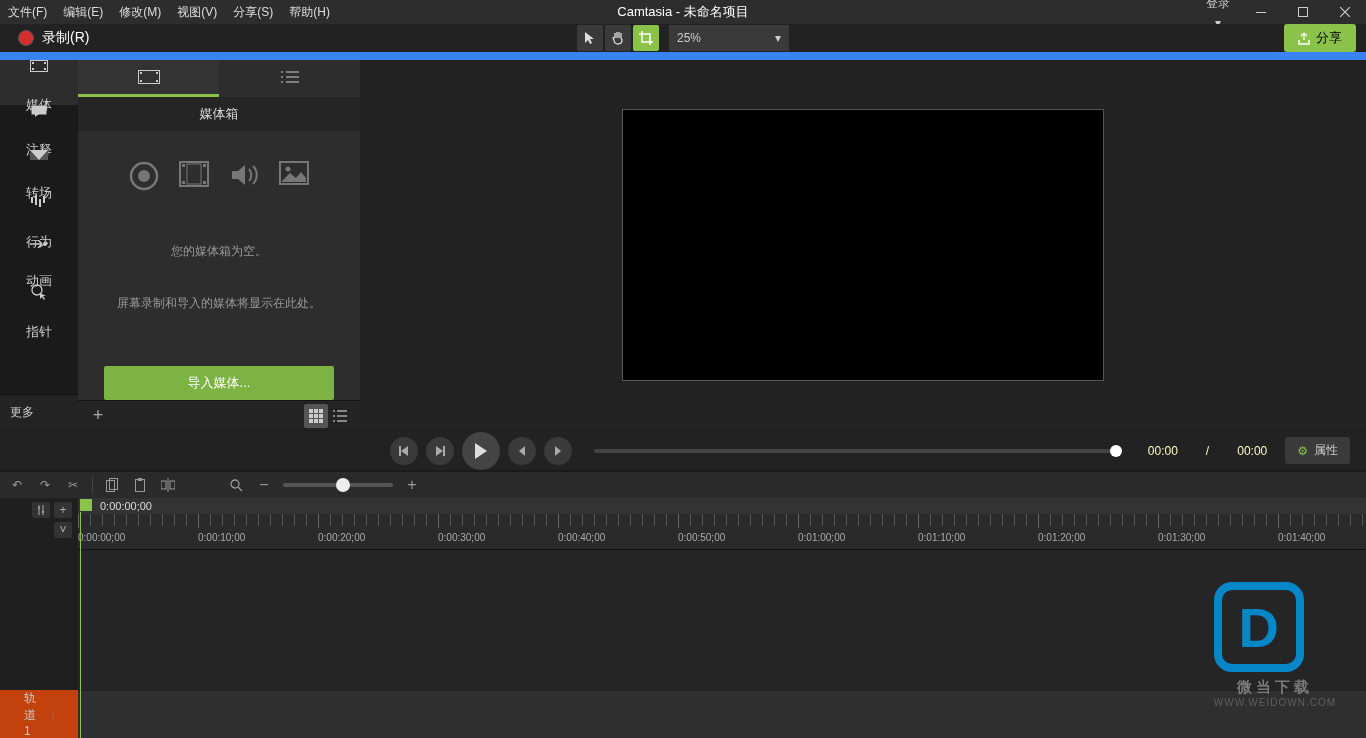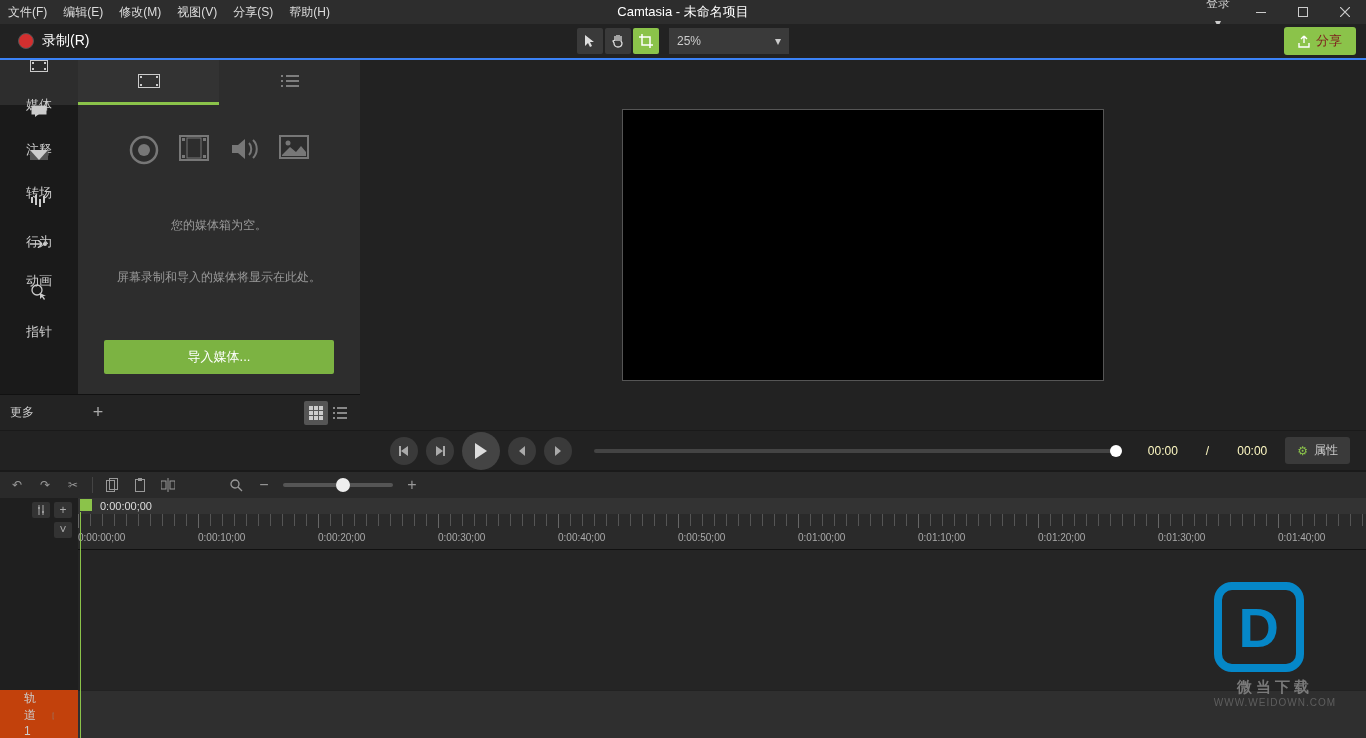--- a/index.html
+++ b/index.html
@@ -3,28 +3,28 @@
 <meta charset="utf-8">
 <style>
 * { margin: 0; padding: 0; box-sizing: border-box; font-family: "Microsoft YaHei", Arial, sans-serif; user-select: none; }
 body { width: 1366px; height: 738px; background: #1d1d1d; color: #ccc; overflow: hidden; font-size: 12px; }
 .menubar { height: 24px; background: #2d2d2d; display: flex; align-items: center; padding: 0 0; position: relative; }
 .menu-item { padding: 0 8px; cursor: pointer; font-size: 12px; color: #ddd; }
 .title { position: absolute; left: 50%; transform: translateX(-50%); color: #fff; font-size: 13px; }
 .win-ctrls { position: absolute; right: 0; display: flex; align-items: center; }
 .win-btn { width: 42px; height: 24px; display: flex; align-items: center; justify-content: center; cursor: pointer; color: #ccc; }
 .login { padding: 0 10px; font-size: 12px; cursor: pointer; display:flex; align-items:center; gap:4px;flex-direction:column;}
-.toolbar { height: 36px; background: #222; display: flex; align-items: center; padding: 0 8px; position: relative; border-bottom: 2px solid #3b82f6;}
+.toolbar { height: 36px; background: #222; display: flex; align-items: center; padding: 0 8px; position: relative; border-bottom: 8px solid #3b82f6;}
 .record-btn { display: flex; align-items: center; gap: 8px; cursor: pointer; padding: 4px 10px; }
 .rec-dot { width: 16px; height: 16px; border-radius: 50%; background: #d32f2f; border: 1px solid #555;}
 .canvas-tools { position: absolute; left: 50%; transform: translateX(-50%); display: flex; gap: 2px; align-items:center;}
 .tool-btn { width: 26px; height: 26px; display: flex; align-items: center; justify-content: center; background: #3a3a3a; cursor: pointer; border-radius:2px;}
 .tool-btn.active { background: #8bc34a; }
 .zoom-select { width: 120px; height: 26px; background: #3a3a3a; color: #ccc; padding: 0 8px; display:flex; align-items:center; justify-content:space-between; cursor:pointer; margin-left:8px;}
-.share-btn { position: absolute; right: 10px; background: #8bc34a; color: #7f1d1d; padding: 5px 14px; border-radius: 3px; cursor: pointer; display:flex; align-items:center; gap:6px; font-size:13px;}
+.share-btn { position: absolute; right: 10px; background: #8bc34a; color: #000000; padding: 5px 14px; border-radius: 3px; cursor: pointer; display:flex; align-items:center; gap:6px; font-size:13px;}
 .main { display: flex; height: 370px; }
 .side-tabs { width: 78px; background: #1a1a1a; display: flex; flex-direction: column; }
 .side-tab { height: 45px; display: flex; align-items: center; gap: 24px; padding: 0 10px; cursor: pointer; font-size: 13px; color:#ccc;flex-direction:column;}
 .side-tab.active { background: #2d2d2d; }
 .side-tab-icon { width: 18px; height: 14px; display:flex; align-items:center; justify-content:center;}
 .more-row { margin-top: auto; height: 36px; display: flex; align-items:center; padding:0 10px; background:#232323; border-top:1px solid #111;}
 .panel { width: 282px; background: #2d2d2d; display: flex; flex-direction: column; }
 .panel-tabs { height: 45px; display: flex; }
 .panel-tab { flex: 1; display: flex; align-items:center; justify-content:center; cursor:pointer; border-bottom: 3px solid transparent;}
 .panel-tab.active { border-bottom-color: #8bc34a; background:#333;}
@@ -216,20 +216,21 @@
             <rect x="18" y="2" width="2" height="2" fill="#ccc"></rect>
             <rect x="18" y="10" width="2" height="2" fill="#ccc"></rect>
           </svg>
       </div>
       <div class="panel-tab">
         <svg width="18" height="12">
             <path d="M0 1H2M5 1H18M0 6H2M5 6H18M0 11H2M5 11H18" stroke="#999" stroke-width="1.5"></path>
           </svg>
       </div>
     </div>
+    <div class="panel-title">媒体箱</div>
     <div class="media-empty">
       <div class="media-icons">
         <svg width="30" height="30">
             <circle cx="15" cy="15" r="13" fill="none" stroke="#777" stroke-width="2.5"></circle>
             <circle cx="15" cy="15" r="6" fill="#777"></circle>
           </svg>
         <svg width="30" height="26">
             <rect x="1" y="1" width="28" height="24" fill="none" stroke="#777" stroke-width="2"></rect>
             <rect x="3" y="3" width="3" height="3" fill="#777"></rect>
             <rect x="3" y="20" width="3" height="3" fill="#777"></rect>

